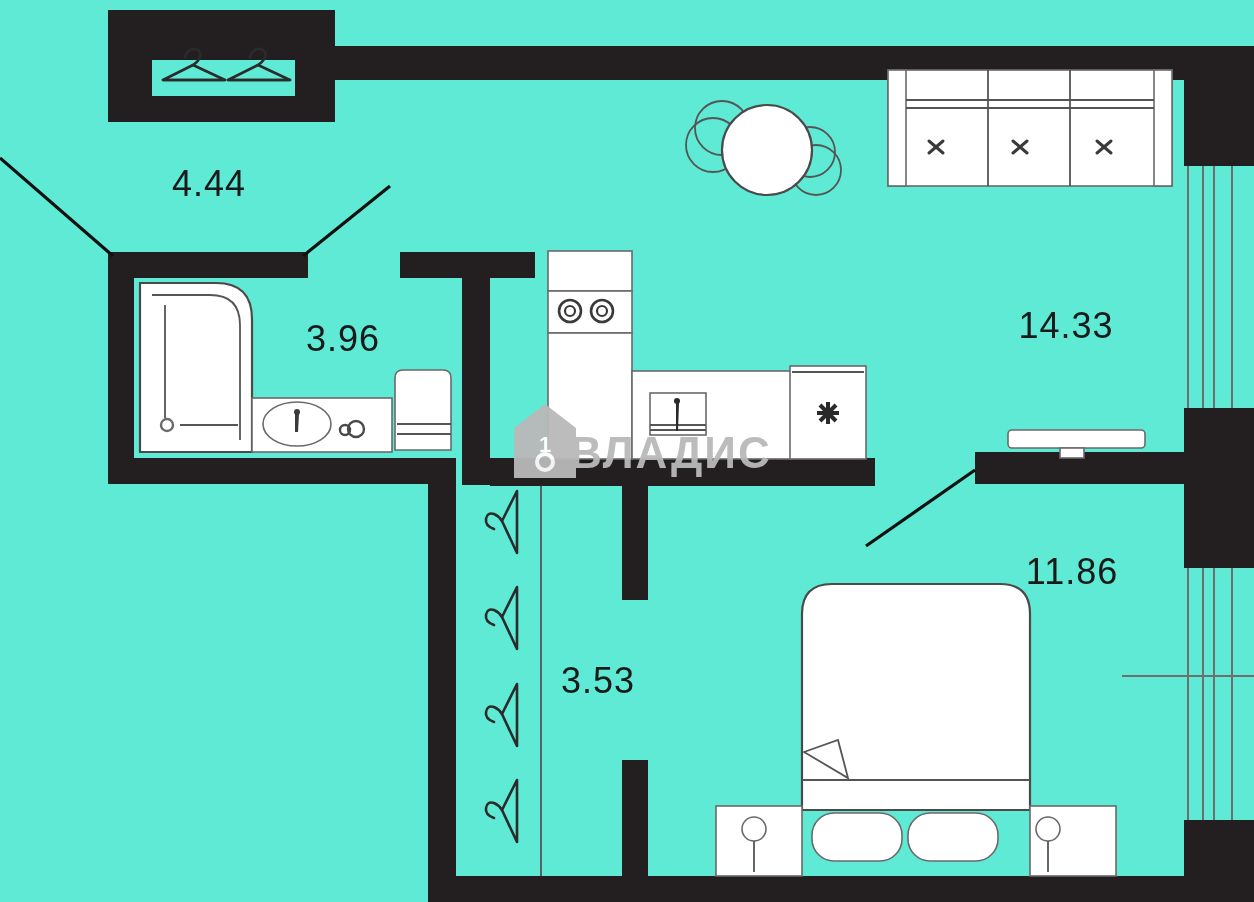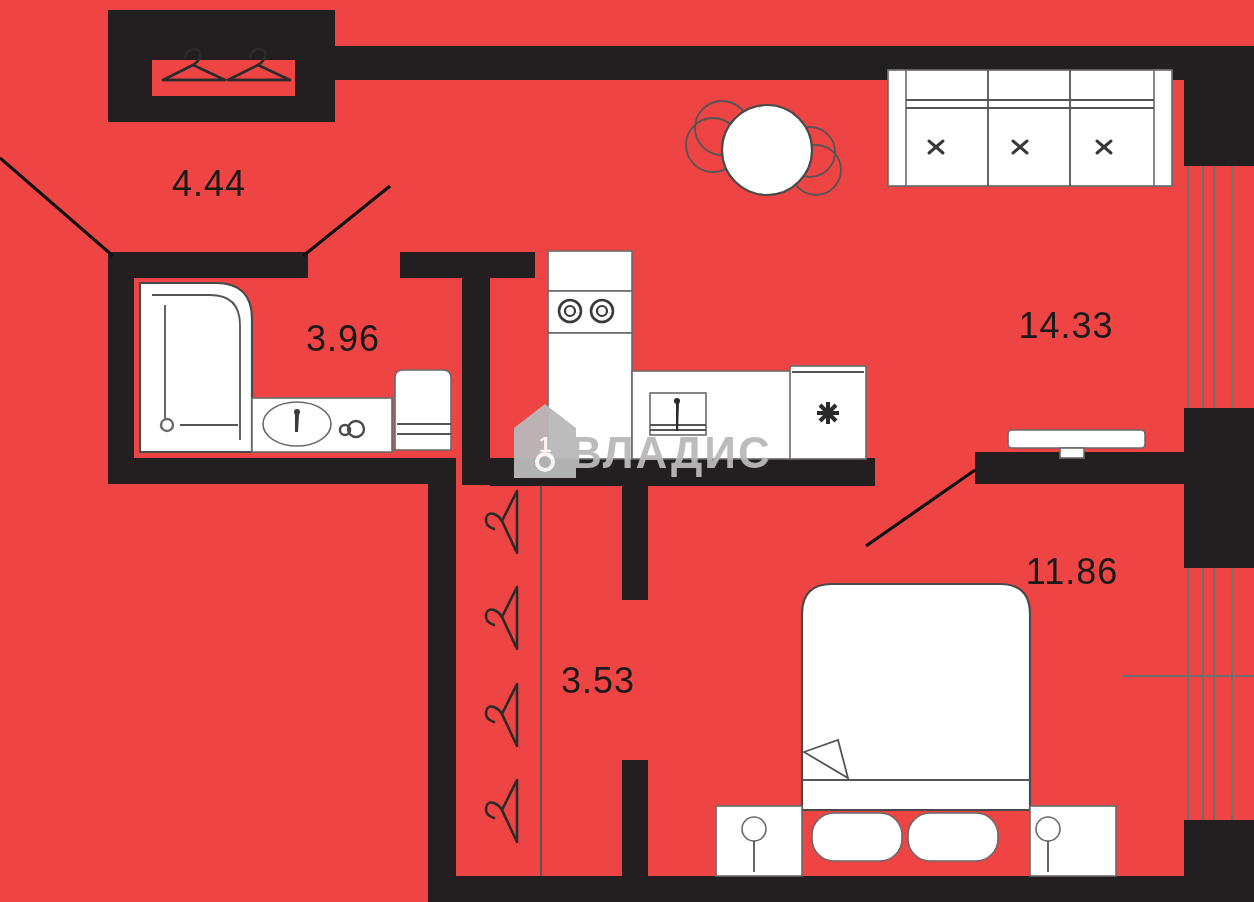--- a/index.html
+++ b/index.html
@@ -8,21 +8,21 @@
     padding: 0;
     background: #ffffff;
   }
   body {
     font-family: "Liberation Sans", sans-serif;
   }
   #plan-root {
     position: relative;
     width: 1254px;
     height: 902px;
-    background: #ef4444;
+    background: #5eead4;
     overflow: hidden;
   }
   #plan-svg {
     display: block;
     width: 1254px;
     height: 902px;
   }
   .room-area-label {
     font-family: "Liberation Sans", sans-serif;
     font-size: 36px;

